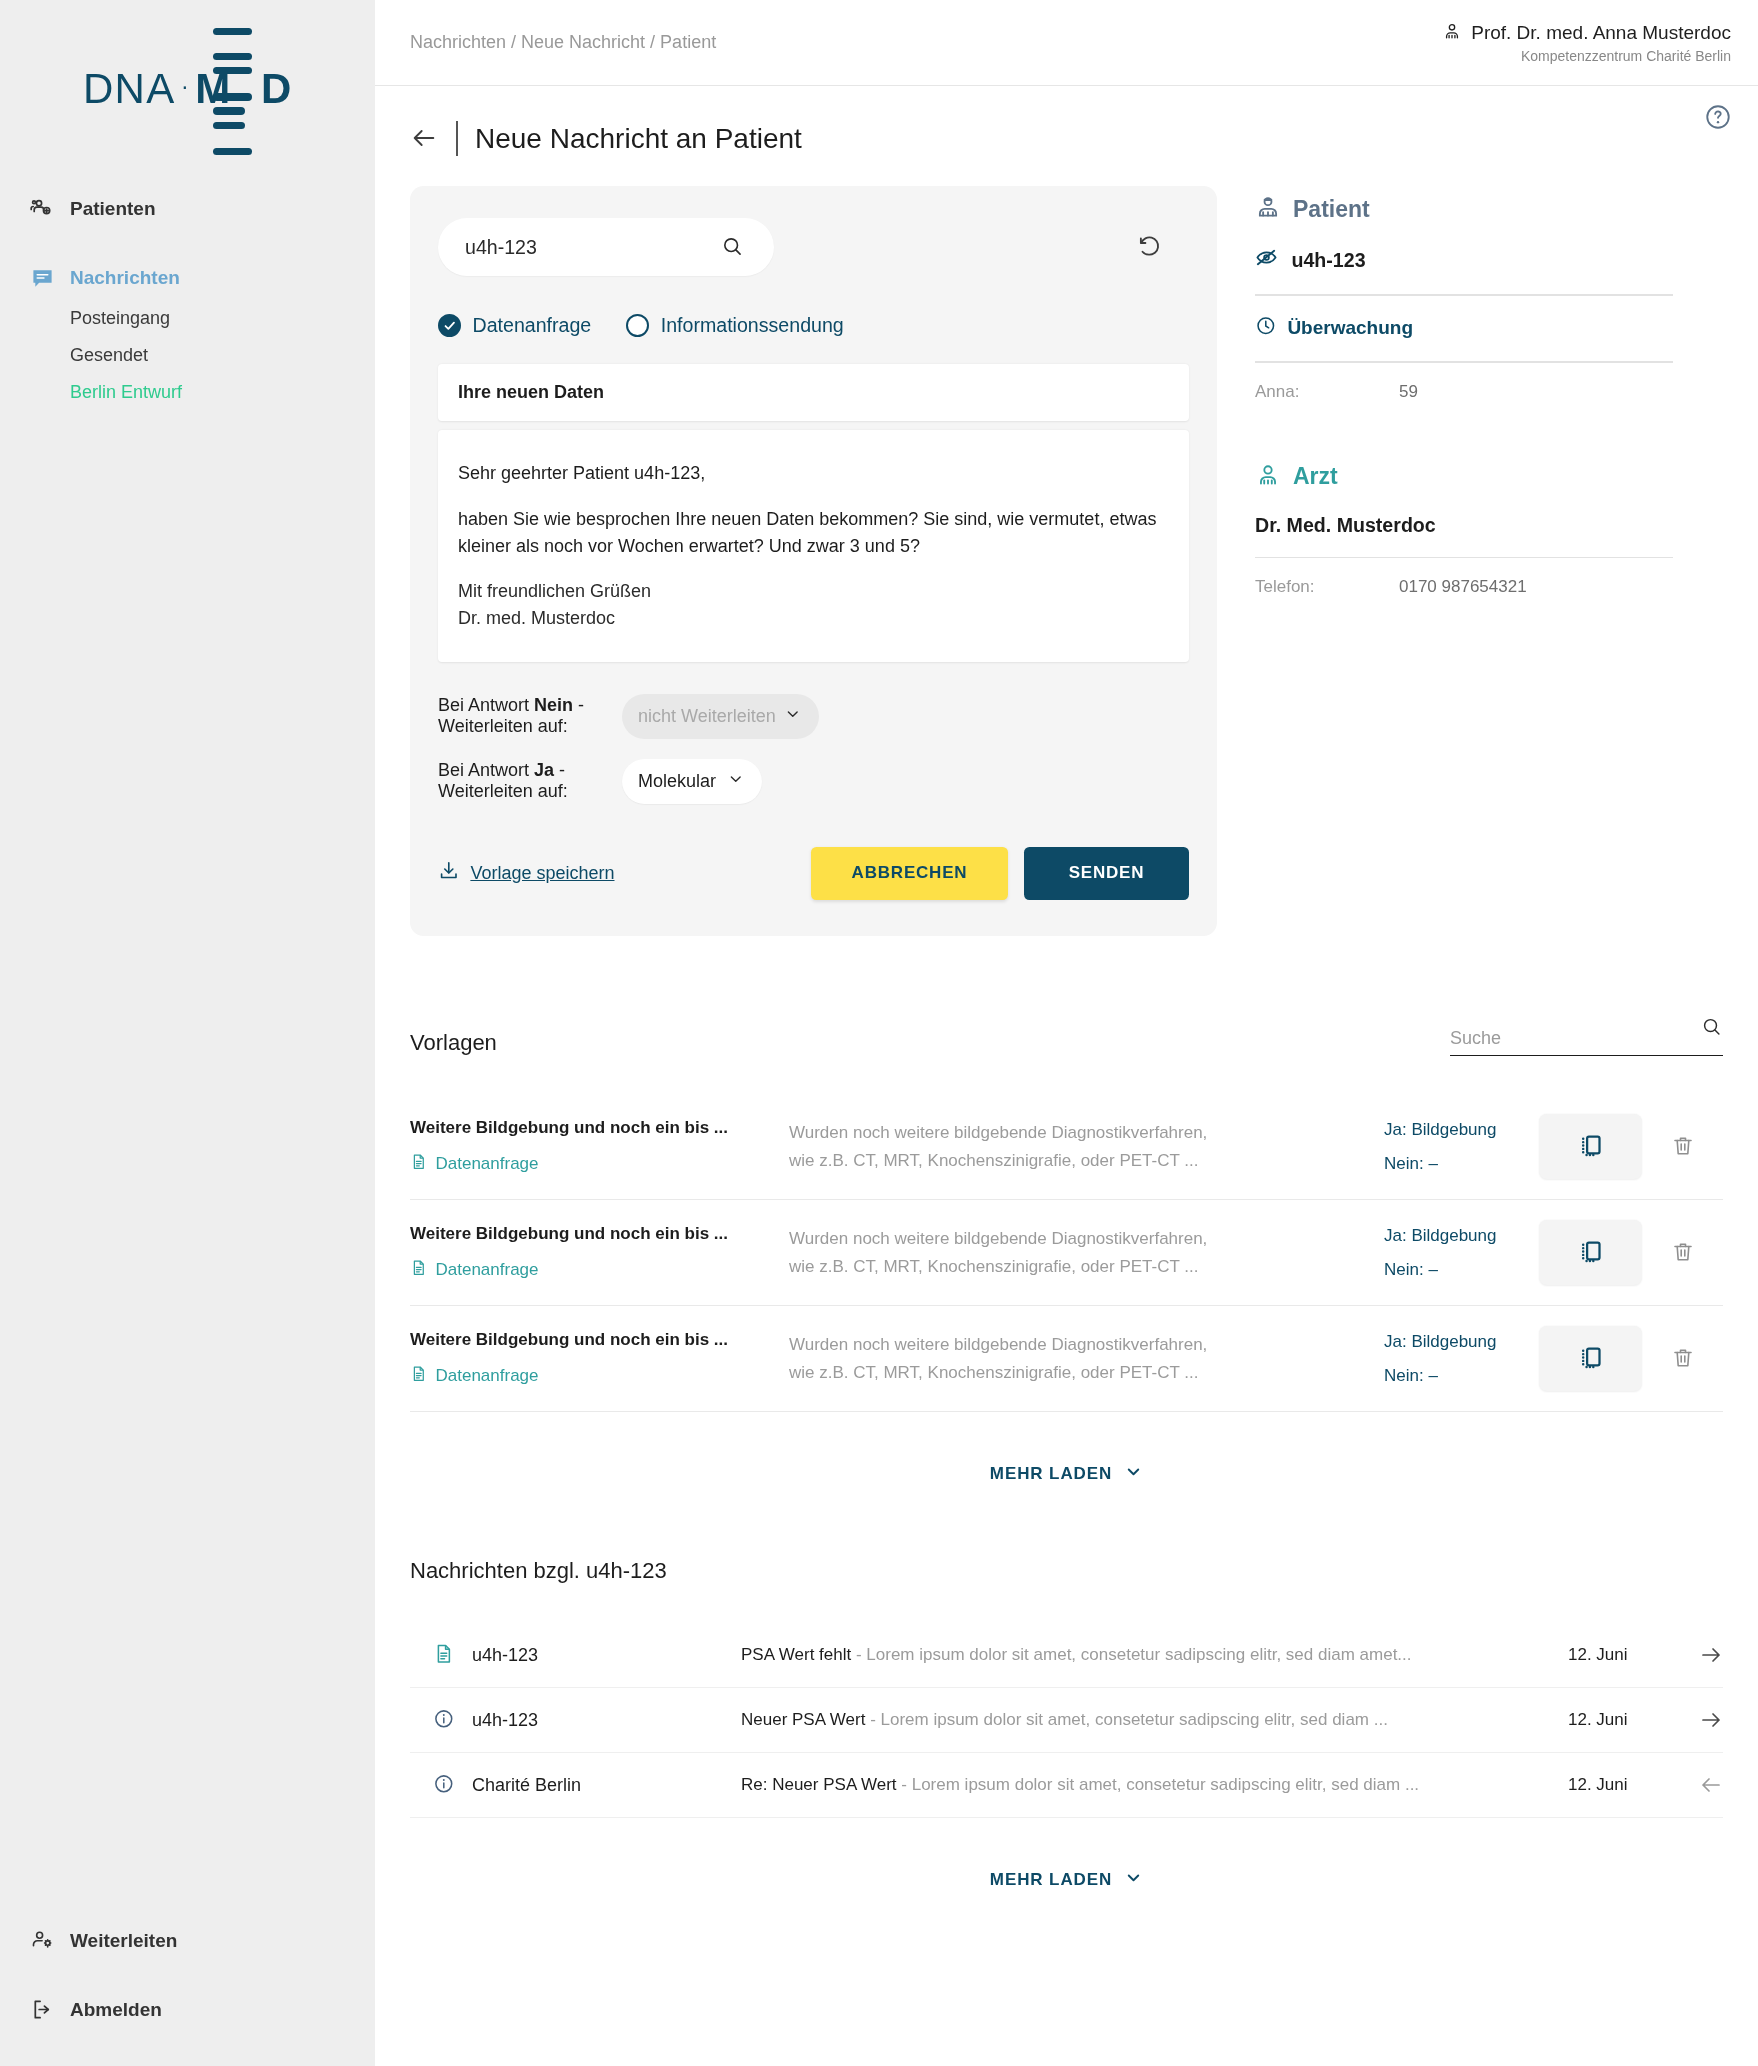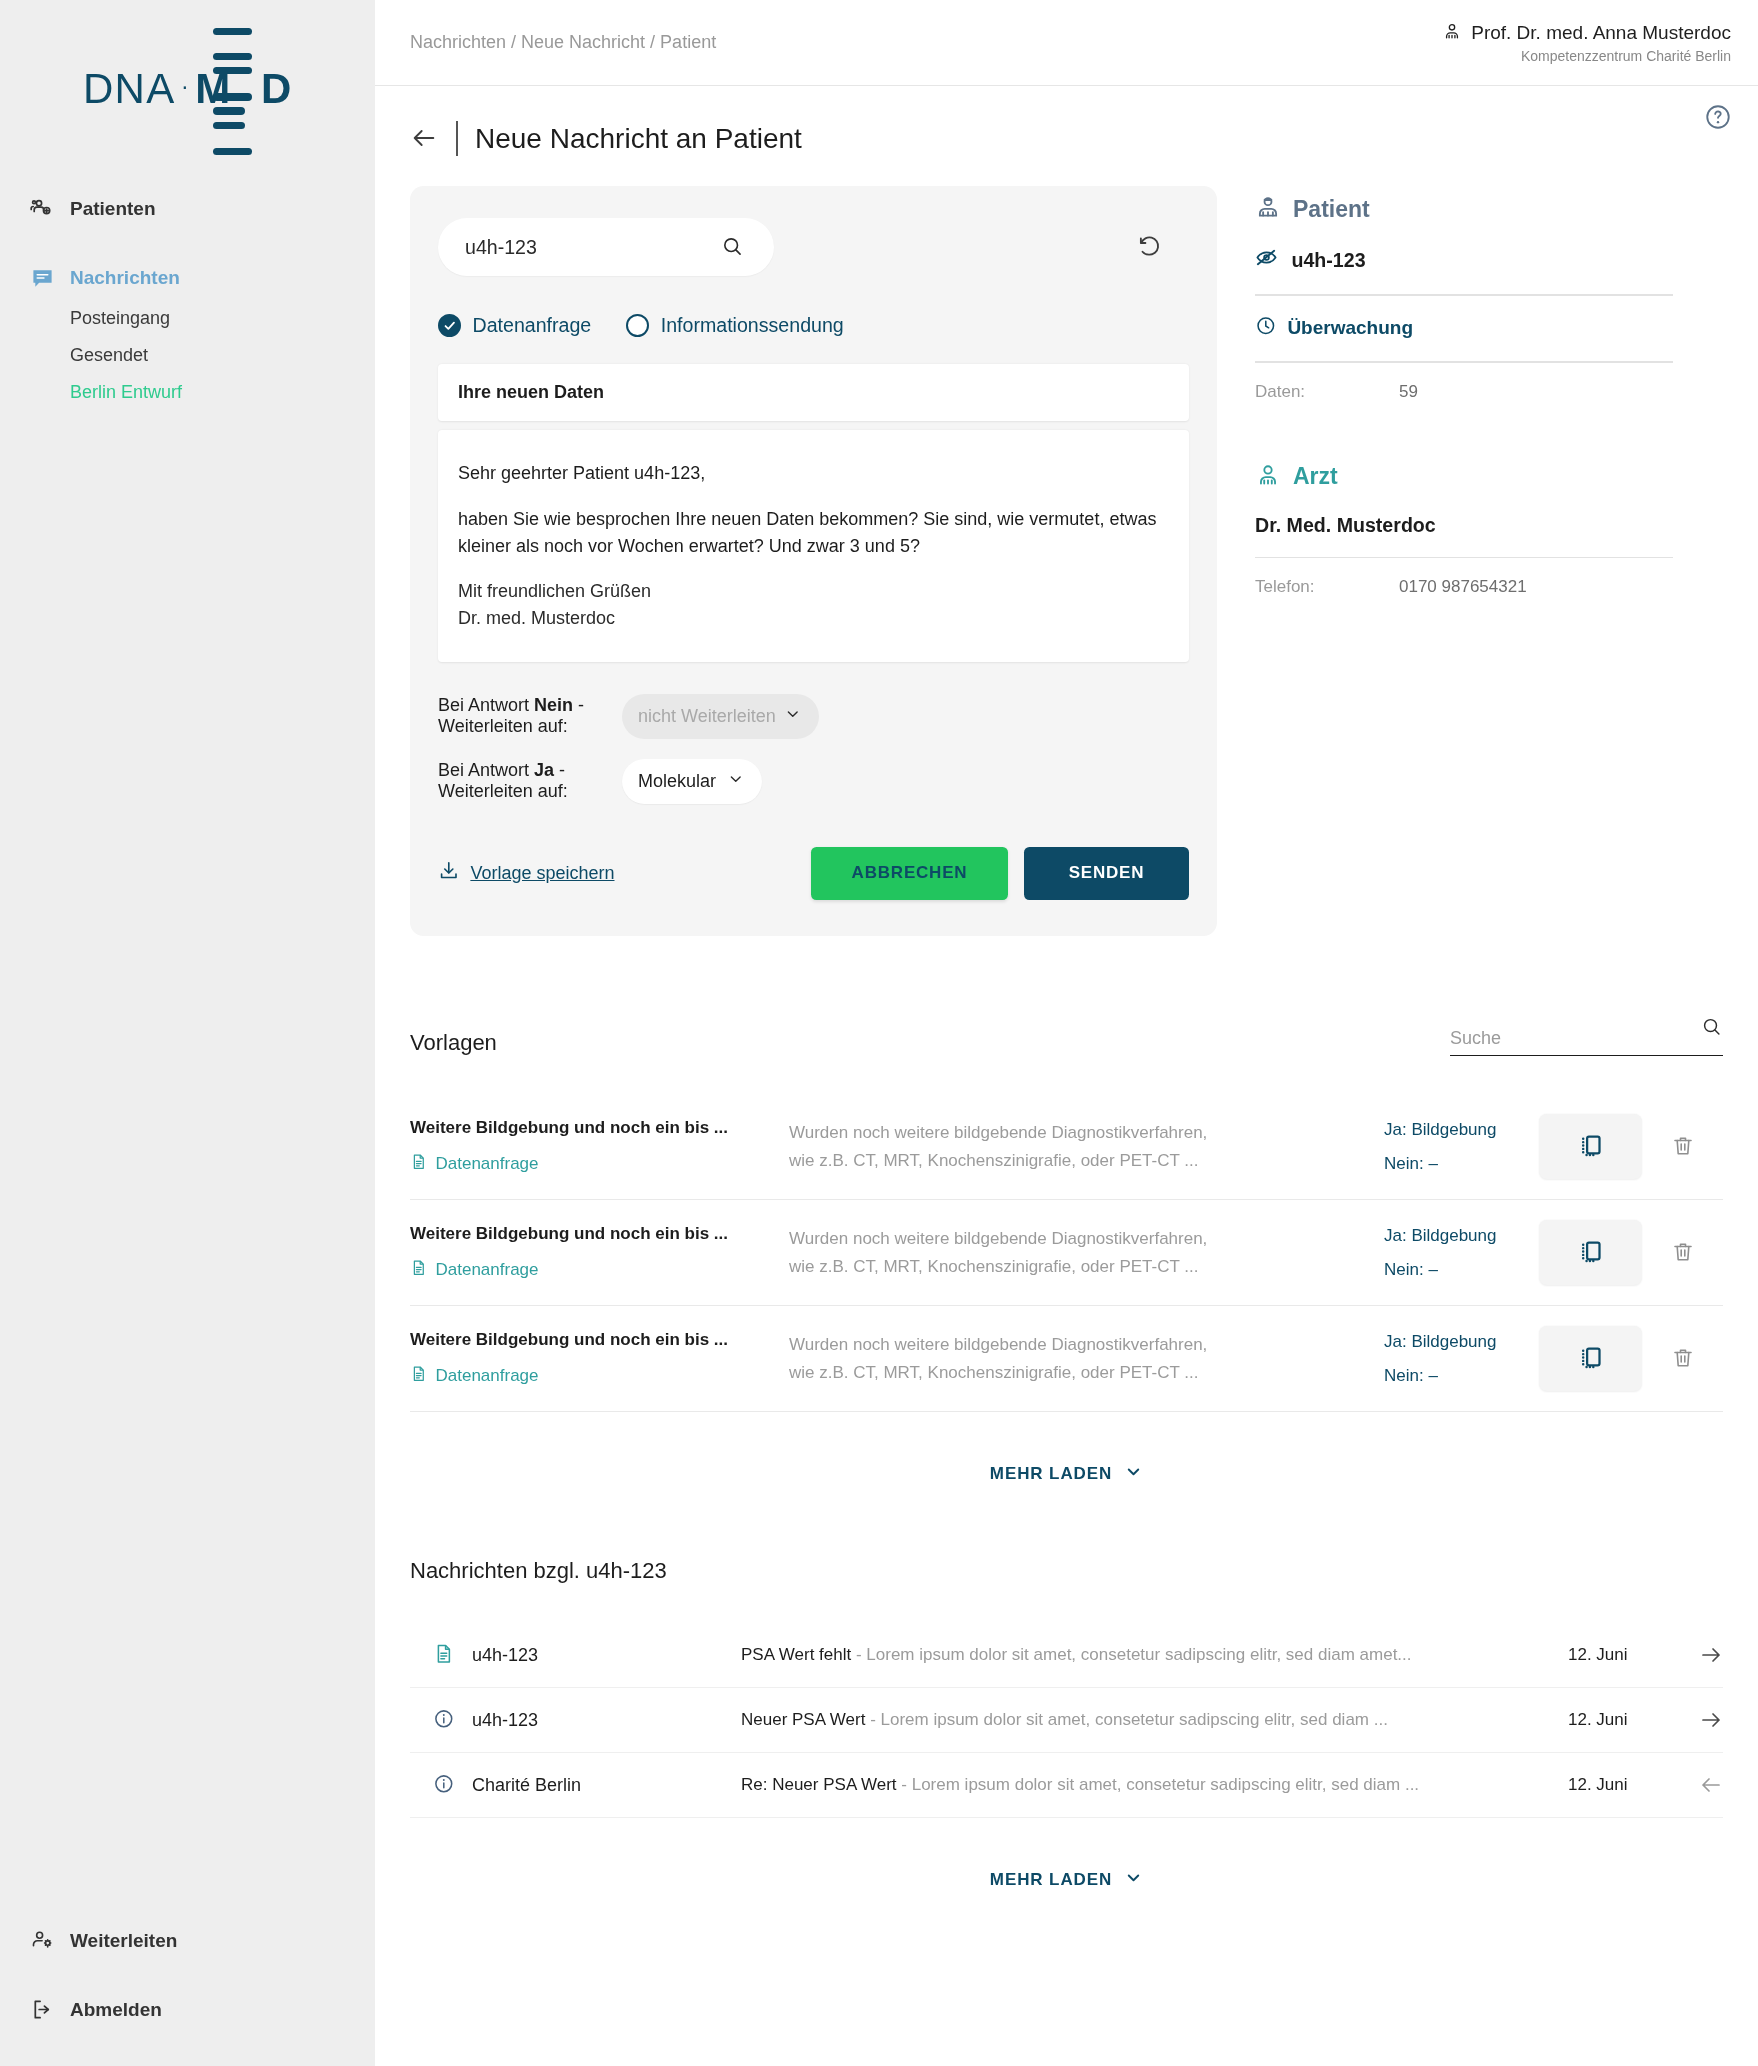--- a/index.html
+++ b/index.html
@@ -135,21 +135,21 @@
   .actions { display: flex; align-items: center; justify-content: space-between; margin-top: 43px; }
   .tpl-save { display: flex; align-items: center; gap: 10.8px; cursor: pointer; }
   .tpl-save span {
     font-size: 18px; color: #0d4a66; text-decoration: underline;
   }
   .btns { display: flex; gap: 16px; }
   .btn {
     height: 53px; border-radius: 5.4px; display: flex; align-items: center; justify-content: center;
     font-size: 17px; font-weight: 700; letter-spacing: 0.8px; cursor: pointer;
   }
-  .btn-cancel { width: 197px; background: #22c55e; color: #0d4a66; box-shadow: 0 1.3px 3.4px rgba(0,0,0,.10); }
+  .btn-cancel { width: 197px; background: #fde047; color: #0d4a66; box-shadow: 0 1.3px 3.4px rgba(0,0,0,.10); }
   .btn-send { width: 165px; background: #0d4a66; color: #fff; }
 
   
   .info-col { width: 418px; flex: 0 0 418px; padding-top: 9.4px; }
   .info-head { display: flex; align-items: center; gap: 12px; margin-bottom: 23px; }
   .info-head .t { font-size: 23px; font-weight: 700; }
   .info-head.patient .t { color: #5d7288; }
   .info-head.arzt .t { color: #2f9e9e; }
   .info-id { display: flex; align-items: center; gap: 13.5px; font-size: 19.6px; font-weight: 700; color: #1d1d1d; }
   .divider { height: 1.3px; background: #e2e2e2; margin: 20px 0 19px 0; }
@@ -464,21 +464,21 @@
                 <circle cx="12" cy="12" r="8.6"></circle>
                   <path d="M12 7v5.2l3.2 2"></path>
               </svg>
             </span>
             <span>Überwachung</span>
           </div>
 
           <div class="divider"></div>
 
           <div class="kv">
-            <span class="k">Daten:</span>
+            <span class="k">Anna:</span>
             <span class="v">59</span>
           </div>
 
           <div class="arzt-block">
             <div class="info-head arzt">
               <span>
                 <svg width="26" height="26" viewBox="0 0 24 24" fill="none" stroke="#2f9e9e" stroke-width="1.7" stroke-linecap="round">
                   <circle cx="12" cy="6.4" r="3.4"></circle>
                   <path d="M5.5 19v-1.6c0-2.4 2-4.4 4.4-4.4h4.2c2.4 0 4.4 2 4.4 4.4V19"></path>
                   <path d="M8.5 19v-3M12 19v-3M15.5 19v-3"></path>

